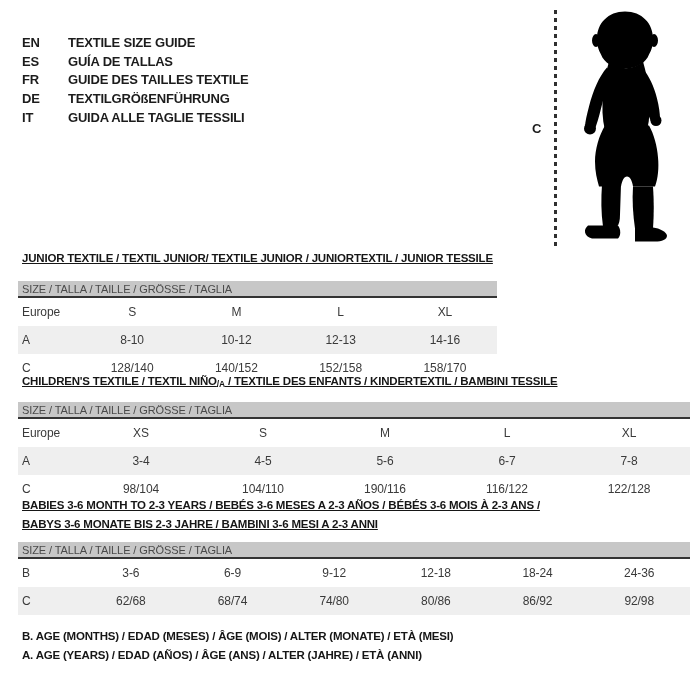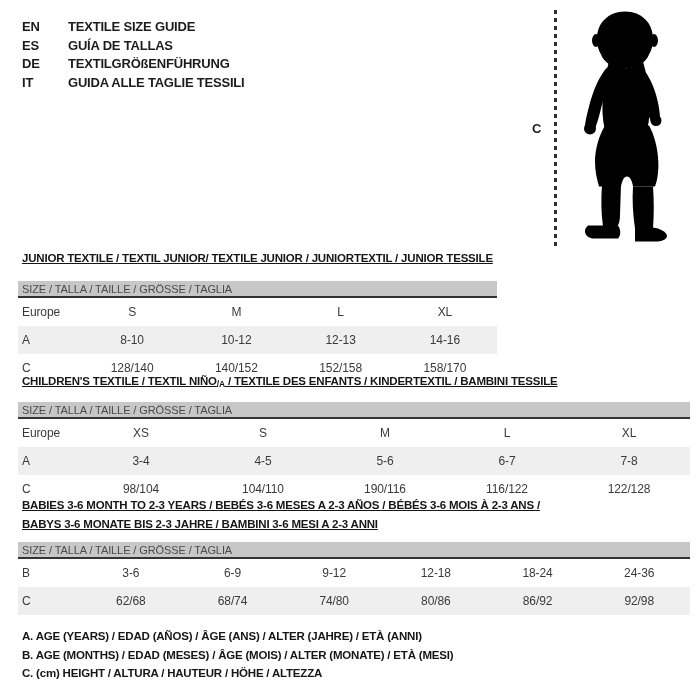--- a/index.html
+++ b/index.html
@@ -11,21 +11,21 @@
     width: 700px;
     height: 700px;
     background: #ffffff;
     overflow: hidden;
   }
 
   
   .lang-list {
     position: absolute;
     left: 22px;
-    top: 17px;
+    top: 33px;
   }
   .lang-row {
     display: flex;
     height: 18.8px;
     align-items: center;
     font-weight: bold;
     font-size: 13px;
     color: #1c1c1c;
     letter-spacing: -0.2px;
   }
@@ -128,20 +128,24 @@
   <div class="lang-list">
     <div class="lang-row">
       <span class="lang-code">EN</span>
       <span class="lang-label">TEXTILE SIZE GUIDE</span>
     </div>
     <div class="lang-row">
       <span class="lang-code">ES</span>
       <span class="lang-label">GUÍA DE TALLAS</span>
     </div>
     <div class="lang-row">
+      <span class="lang-code">FR</span>
+      <span class="lang-label">GUIDE DES TAILLES TEXTILE</span>
+    </div>
+    <div class="lang-row">
       <span class="lang-code">DE</span>
       <span class="lang-label">TEXTILGRÖßENFÜHRUNG</span>
     </div>
     <div class="lang-row">
       <span class="lang-code">IT</span>
       <span class="lang-label">GUIDA ALLE TAGLIE TESSILI</span>
     </div>
   </div>
 
   <div class="figure">
@@ -248,18 +252,17 @@
       <div class="cell">62/68</div>
       <div class="cell">68/74</div>
       <div class="cell">74/80</div>
       <div class="cell">80/86</div>
       <div class="cell">86/92</div>
       <div class="cell">92/98</div>
     </div>
   </div>
 
   <div class="footnotes">
+    <div>B. AGE (MONTHS) / EDAD (MESES) / ÂGE (MOIS) / ALTER (MONATE) / ETÀ (MESI)</div>
     <div>A. AGE (YEARS) / EDAD (AÑOS) / ÂGE (ANS) / ALTER (JAHRE) / ETÀ (ANNI)</div>
-    <div>B. AGE (MONTHS) / EDAD (MESES) / ÂGE (MOIS) / ALTER (MONATE) / ETÀ (MESI)</div>
-    <div>C. (cm) HEIGHT / ALTURA / HAUTEUR / HÖHE / ALTEZZA</div>
   </div>
 
 </div>
 
 </body></html>

